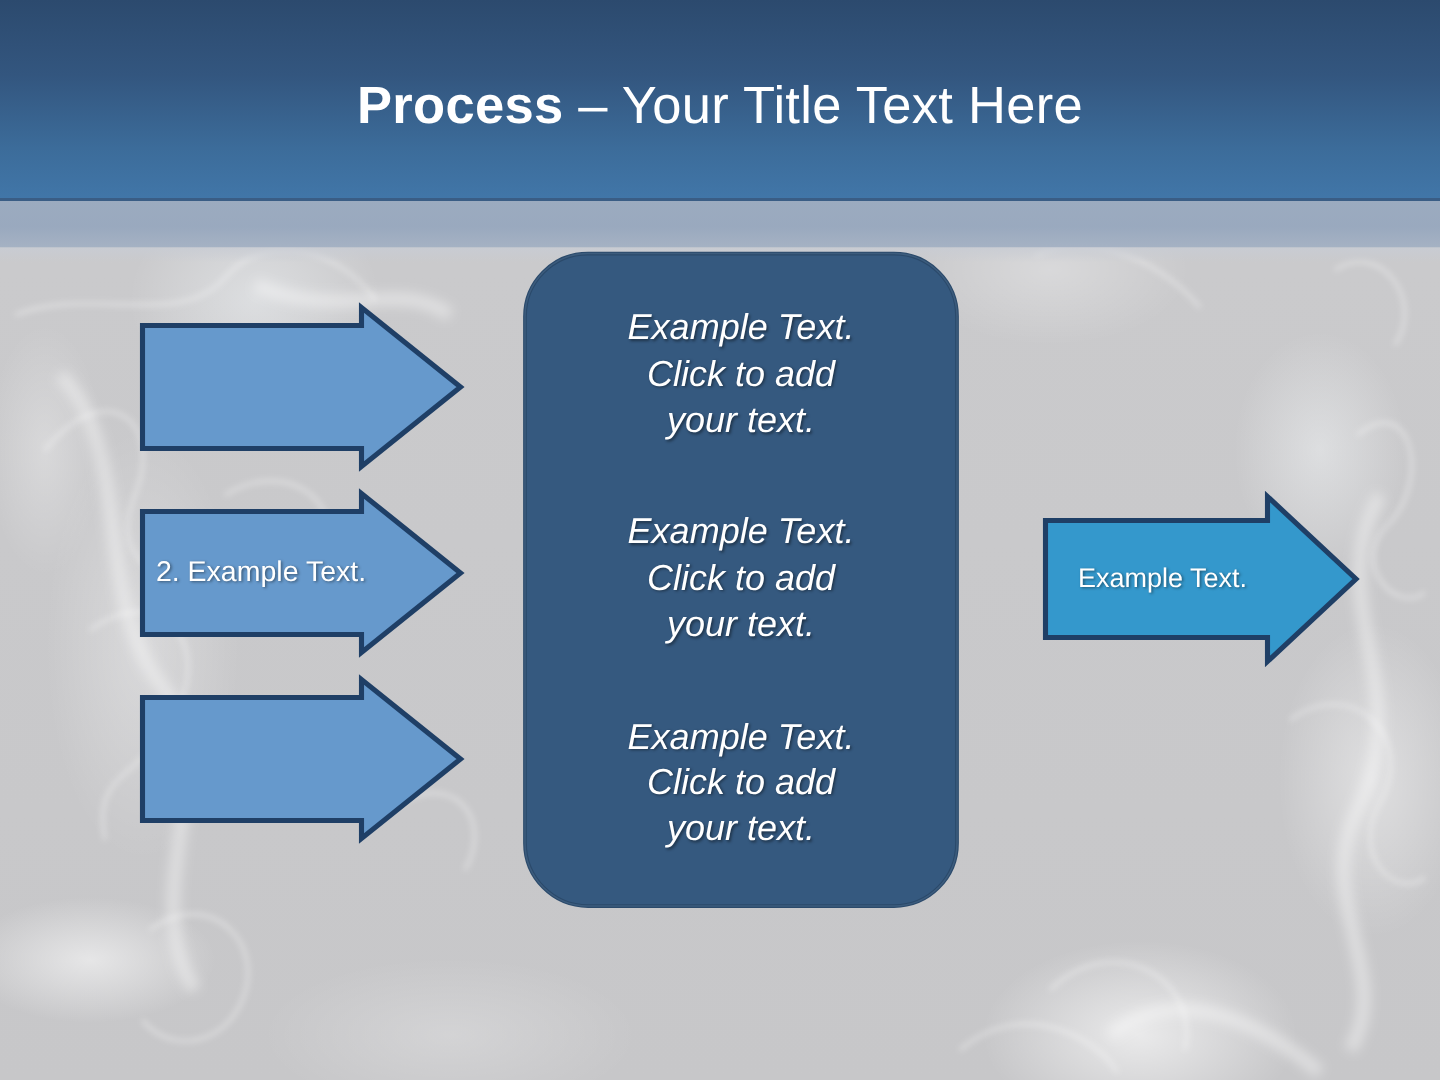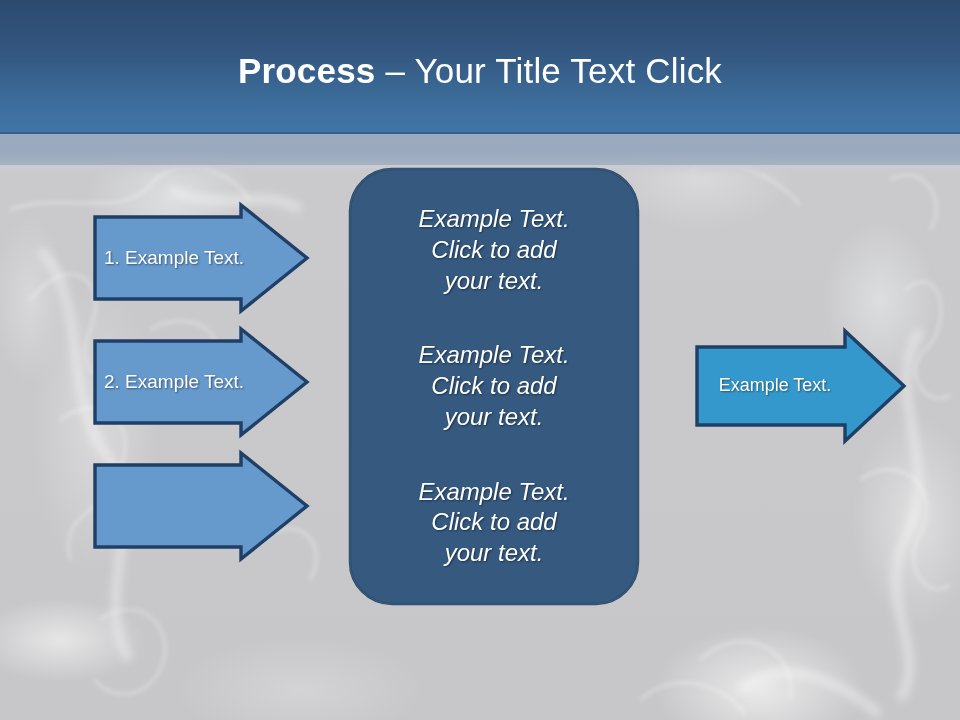--- a/index.html
+++ b/index.html
@@ -119,21 +119,21 @@
     <g filter="url(#blr2)" fill="none" stroke="#ffffff" stroke-opacity=".40" stroke-width="9">
       <path d="M40 250 C 90 300, 60 400, 110 460 C 150 510, 90 600, 130 660"></path>
       <path d="M920 330 C 880 400, 945 460, 905 540 C 875 600, 930 650, 900 700"></path>
       <path d="M740 690 C 790 650, 850 690, 880 715"></path>
       <path d="M170 190 C 230 215, 265 185, 300 210"></path>
     </g>
   </svg>
 
   <div class="header">
     <div class="header-title">
-      <span class="t-bold">Process</span><span class="t-dash"> – </span><span class="t-rest">Your Title Text Click</span>
+      <span class="t-bold">Process</span><span class="t-dash"> – </span><span class="t-rest">Your Title Text Here</span>
     </div>
   </div>
   <div class="header-edge"></div>
   <div class="band"></div>
   <div class="band-fade"></div>
 
   <div class="shape" style="left:348px; top:167px;">
     <svg width="292" height="439" viewBox="0 0 292 439">
       <g>
         <rect x="2" y="2" width="288" height="435" rx="42" ry="42" fill="#35597f" stroke="#2b4a6b" stroke-width="2.5"></rect>
@@ -151,21 +151,20 @@
     <div class="center-block">Example Text.
 Click  to add
 your text.</div>
   </div>
 
   <div class="shape" style="left:93px; top:203px;">
     <svg width="216" height="110" viewBox="0 0 216 110">
       <path d="M2 14 L148 14 L148 2 L214 55 L148 108 L148 96 L2 96 Z" fill="#6699cc" stroke="#1f3f66" stroke-width="3.4" stroke-linejoin="miter"></path>
     </svg>
   </div>
-  <div class="shape-label arrow-left-label" style="left:99px; top:214px; width:150px; height:88px;">1. Example Text.</div>
 
   <div class="shape" style="left:93px; top:327px;">
     <svg width="216" height="110" viewBox="0 0 216 110">
       <path d="M2 14 L148 14 L148 2 L214 55 L148 108 L148 96 L2 96 Z" fill="#6699cc" stroke="#1f3f66" stroke-width="3.4" stroke-linejoin="miter"></path>
     </svg>
   </div>
   <div class="shape-label arrow-left-label" style="left:99px; top:338px; width:150px; height:88px;text-align:right;">2. Example Text.</div>
 
   <div class="shape" style="left:93px; top:451px;">
     <svg width="216" height="110" viewBox="0 0 216 110">

